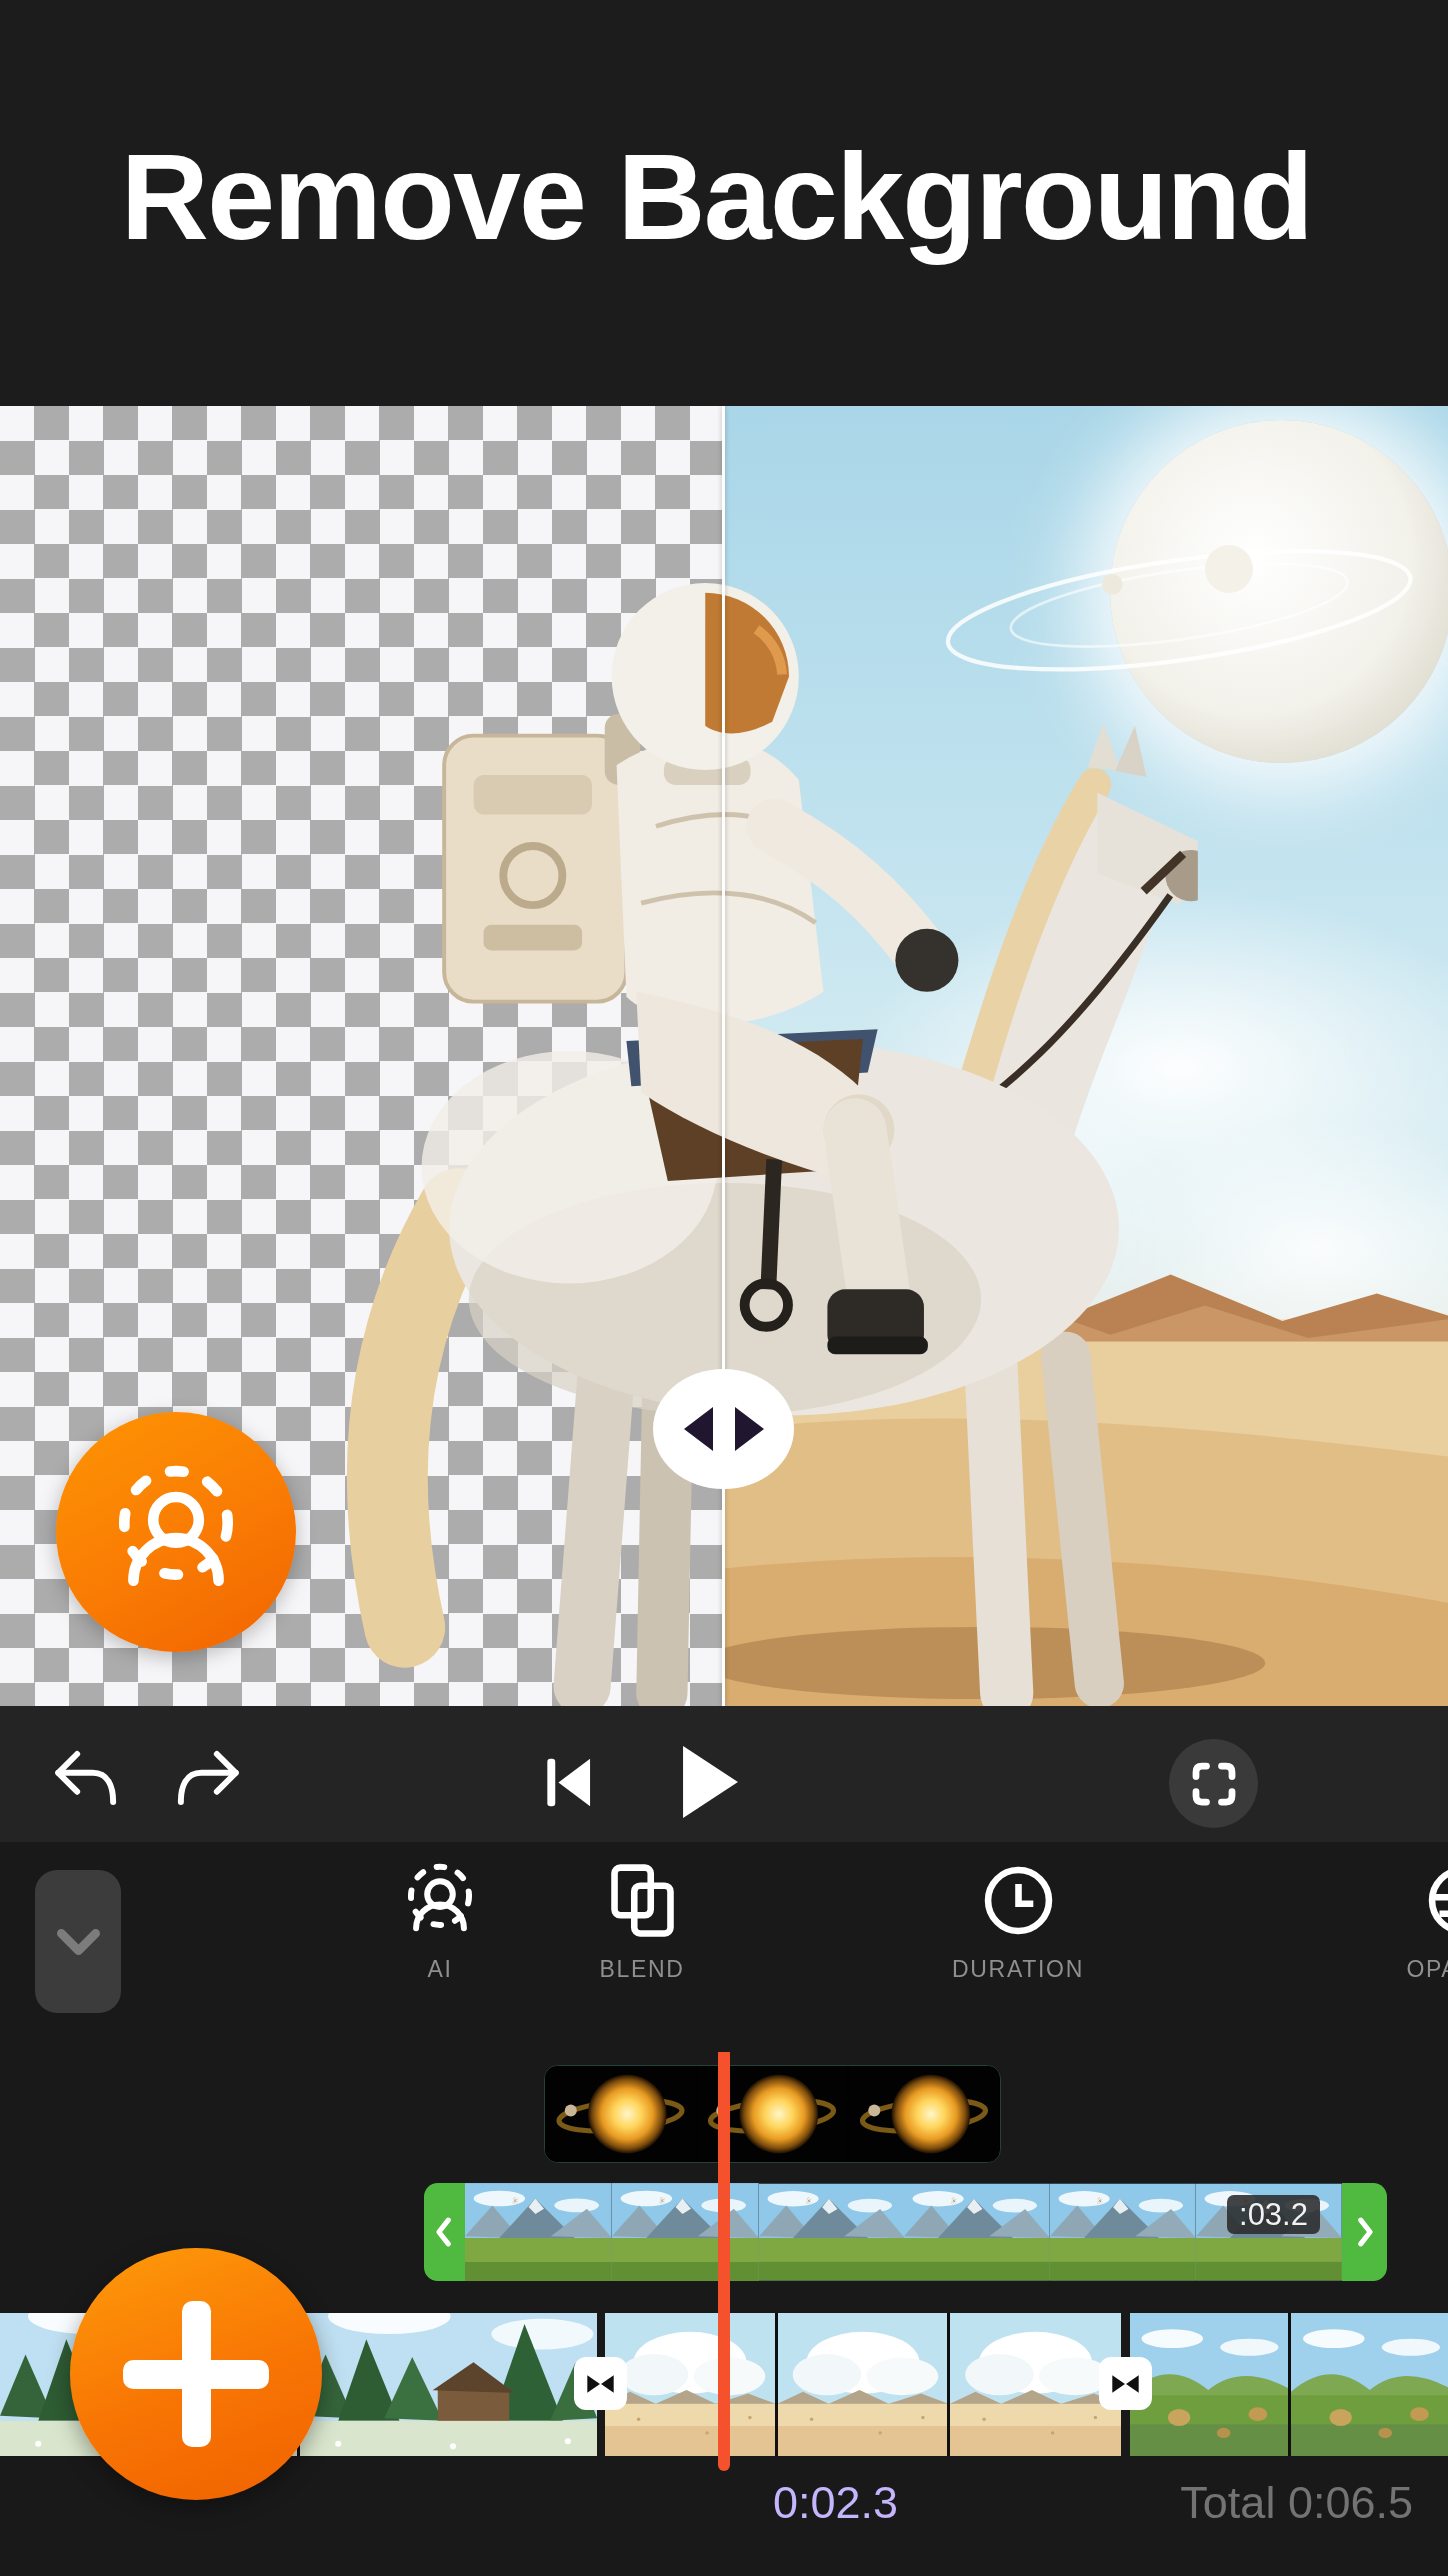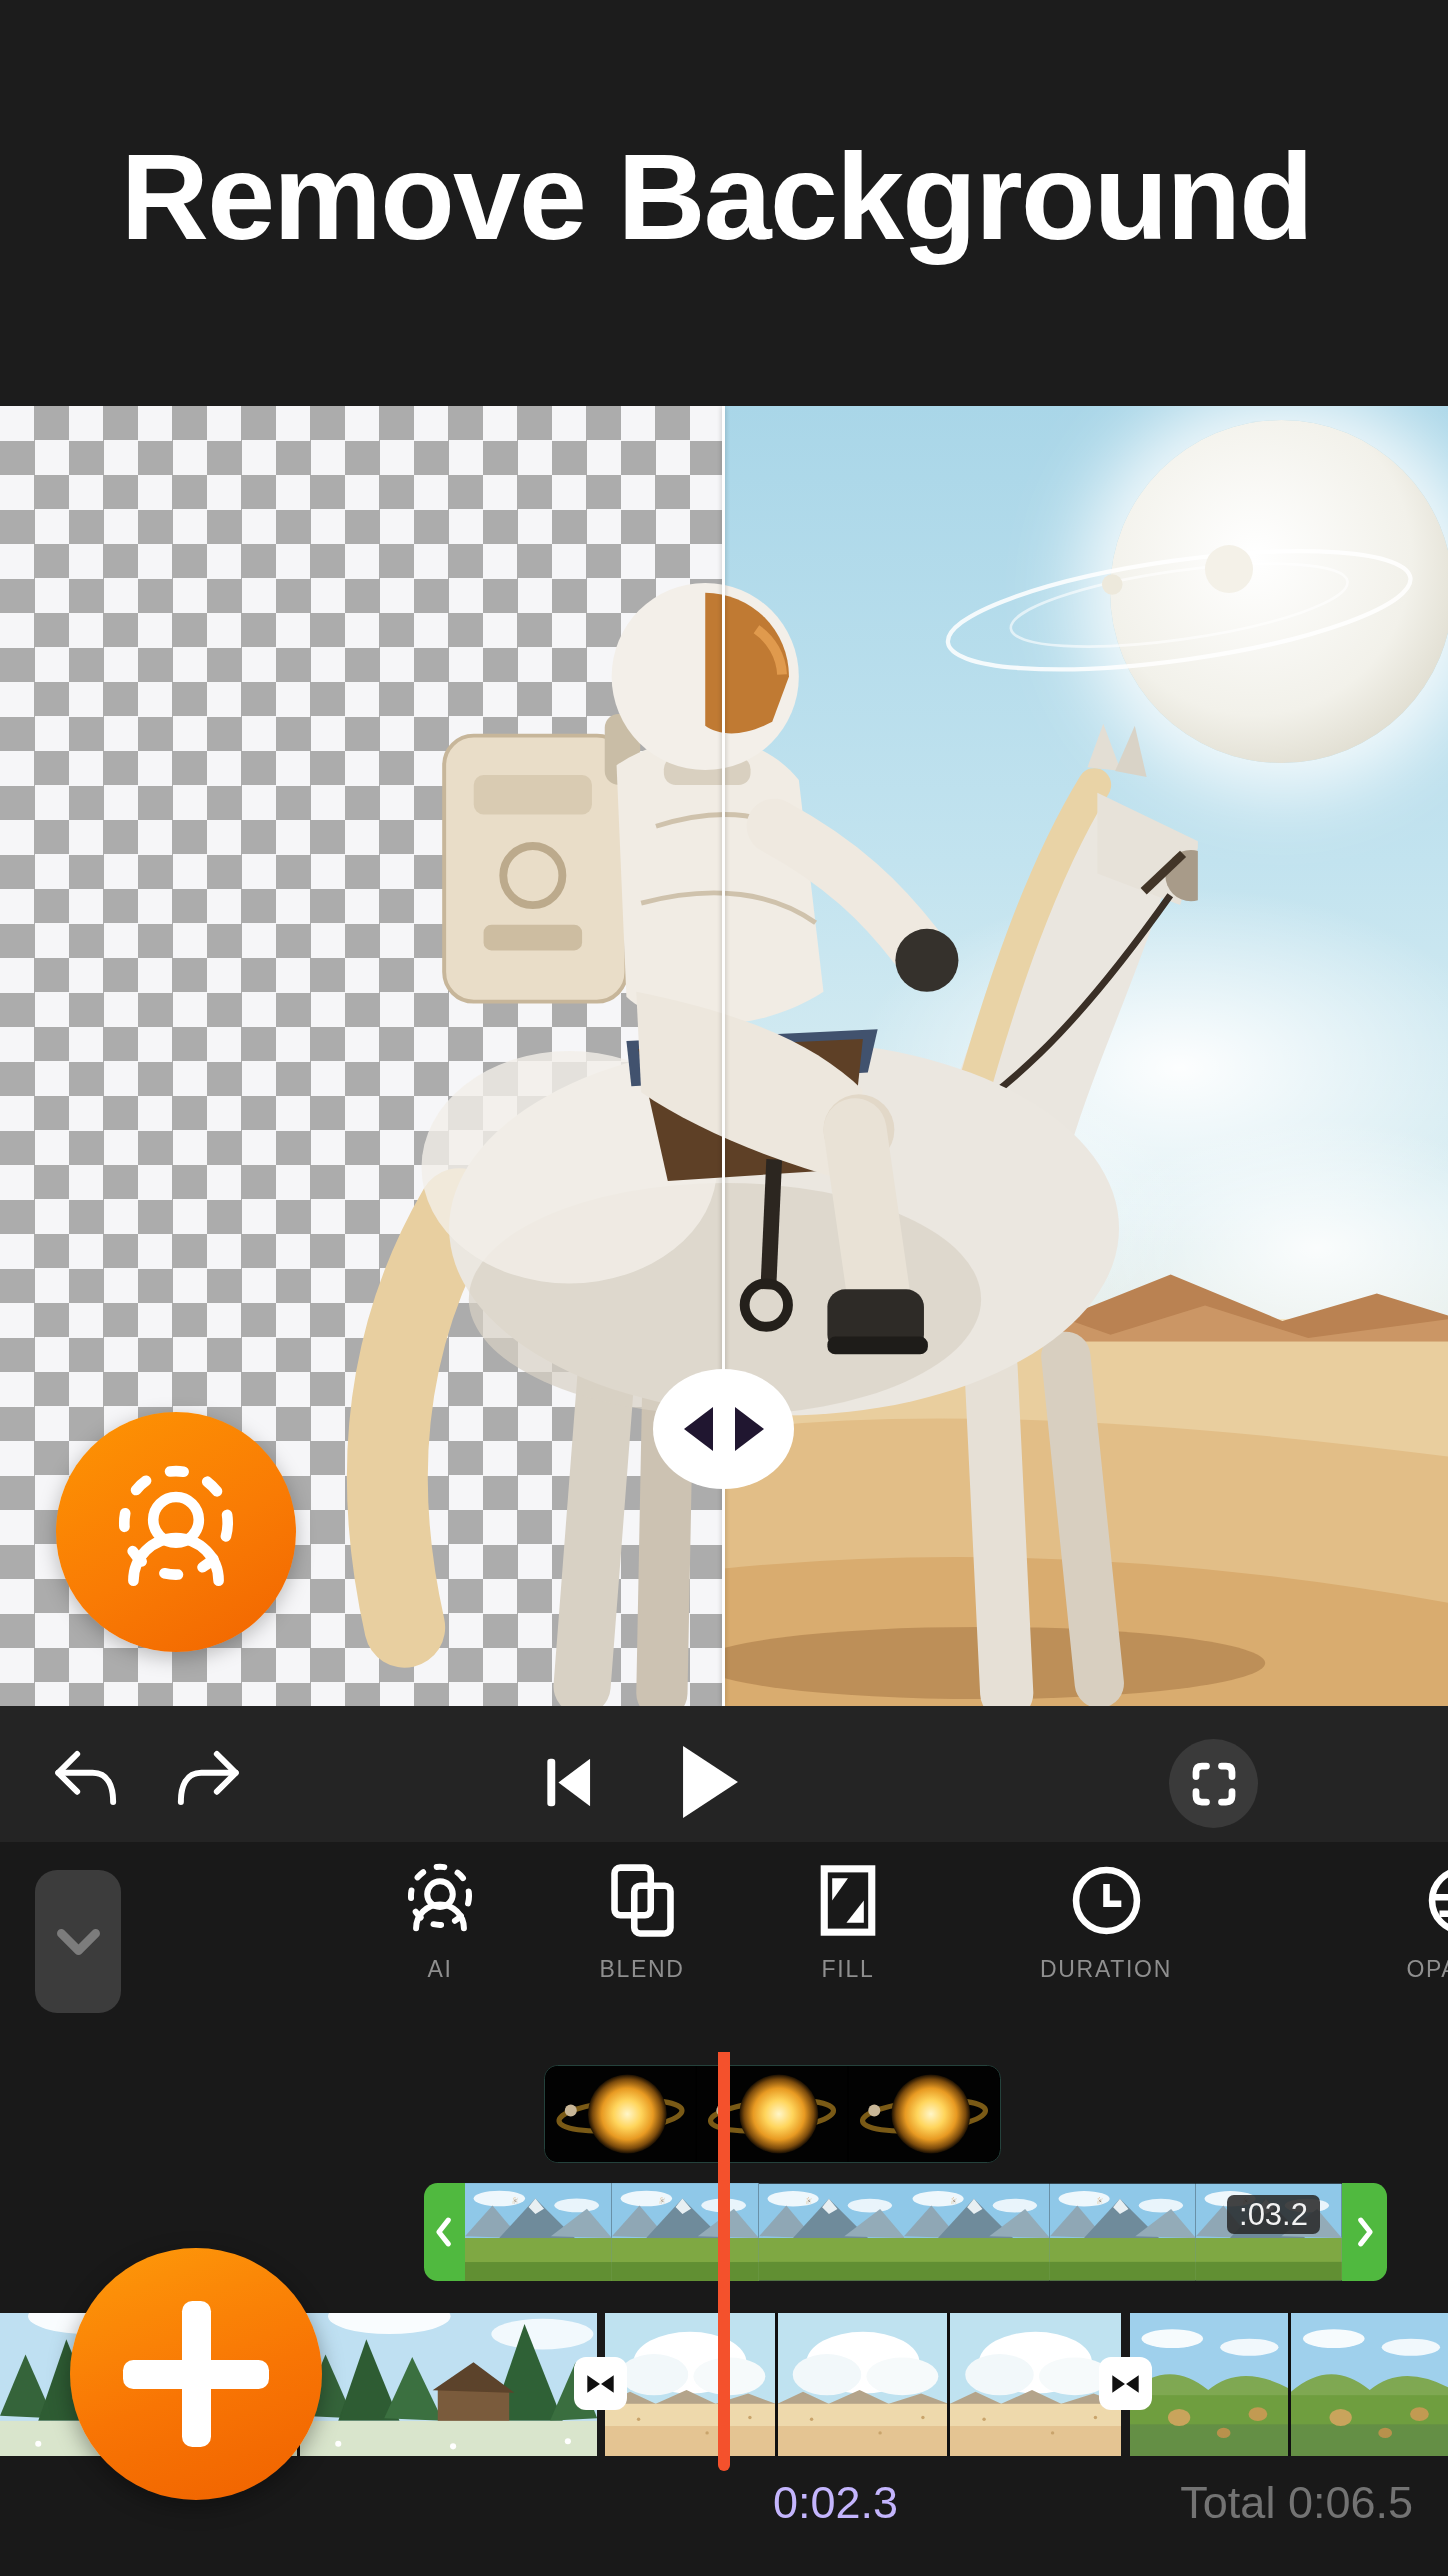--- a/index.html
+++ b/index.html
@@ -352,29 +352,21 @@
       <div class="tlabel">BLEND</div>
     </div>
     <div class="tool" style="left:354px">
       <div class="ticon">
           <svg width="82" height="82" viewBox="0 0 96 96">
             <use href="#icon-ai"></use>
           </svg>
         </div>
       <div class="tlabel">AI</div>
     </div>
-    <div class="tool" style="left:762px">
-      <div class="ticon">
-          <svg width="76" height="79" viewBox="0 0 96 96">
-            <use href="#icon-fill"></use>
-          </svg>
-        </div>
-      <div class="tlabel">FILL</div>
-    </div>
-    <div class="tool" style="left:1020px">
+    <div class="tool" style="left:932px">
       <div class="ticon">
           <svg width="79" height="79" viewBox="0 0 96 96">
             <use href="#icon-duration"></use>
           </svg>
         </div>
       <div class="tlabel">DURATION</div>
     </div>
     <div class="tool" style="left:1376px">
       <div class="ticon">
           <svg width="79" height="79" viewBox="0 0 96 96">

